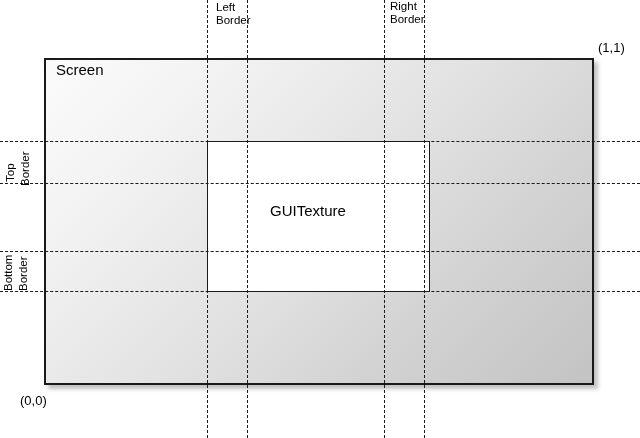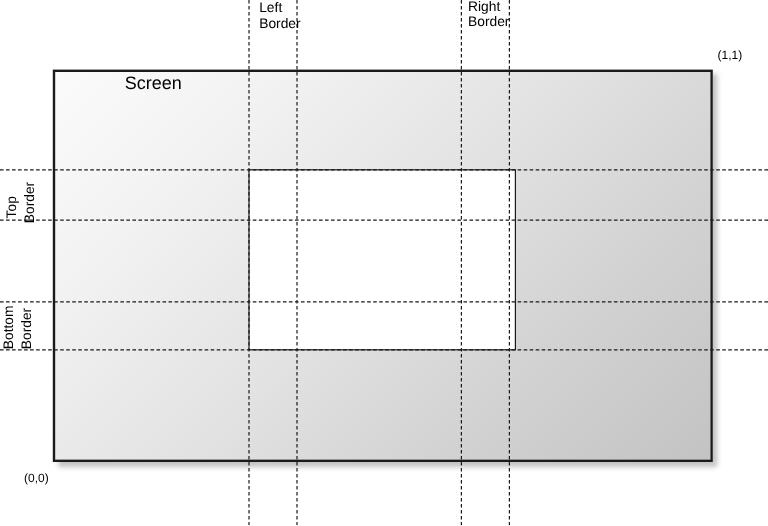--- a/index.html
+++ b/index.html
@@ -61,29 +61,28 @@
   .lbl {
     position: absolute;
     color: #000000;
     white-space: nowrap;
     line-height: 1.12;
   }
   .lbl-screen {
     font-size: 15px;
     left: 56px;
     top: 62px;
-    margin-left: 48px;
   }
   .lbl-texture {
     font-size: 15px;
     left: 270px;
     top: 203px;
   }
   .lbl-corner {
-    font-size: 10px;
+    font-size: 13px;
   }
   .lbl-tr { left: 598px; top: 41px; }
   .lbl-bl { left: 20px;   top: 394px; }
 
   .lbl-top-group {
     font-size: 11.5px;
   }
   .lbl-left  { left: 216px; top: 1px;  width: 34px; }
   .lbl-right { left: 390px; top: 0;  width: 40px; }
 
@@ -114,20 +113,21 @@
   <div class="vline" style="left:247px"></div>
   <div class="vline" style="left:384px"></div>
   <div class="vline" style="left:424px"></div>
 
   <div class="hline" style="top:141px"></div>
   <div class="hline" style="top:183px"></div>
   <div class="hline" style="top:251px"></div>
   <div class="hline" style="top:291px"></div>
 
   <div class="lbl lbl-screen">Screen</div>
+  <div class="lbl lbl-texture">GUITexture</div>
 
   <div class="lbl lbl-corner lbl-tr">(1,1)</div>
   <div class="lbl lbl-corner lbl-bl">(0,0)</div>
 
   <div class="lbl lbl-top-group lbl-left">
     <div>Left</div>
     <div>Border</div>
   </div>
   <div class="lbl lbl-top-group lbl-right">
     <div>Right</div>

